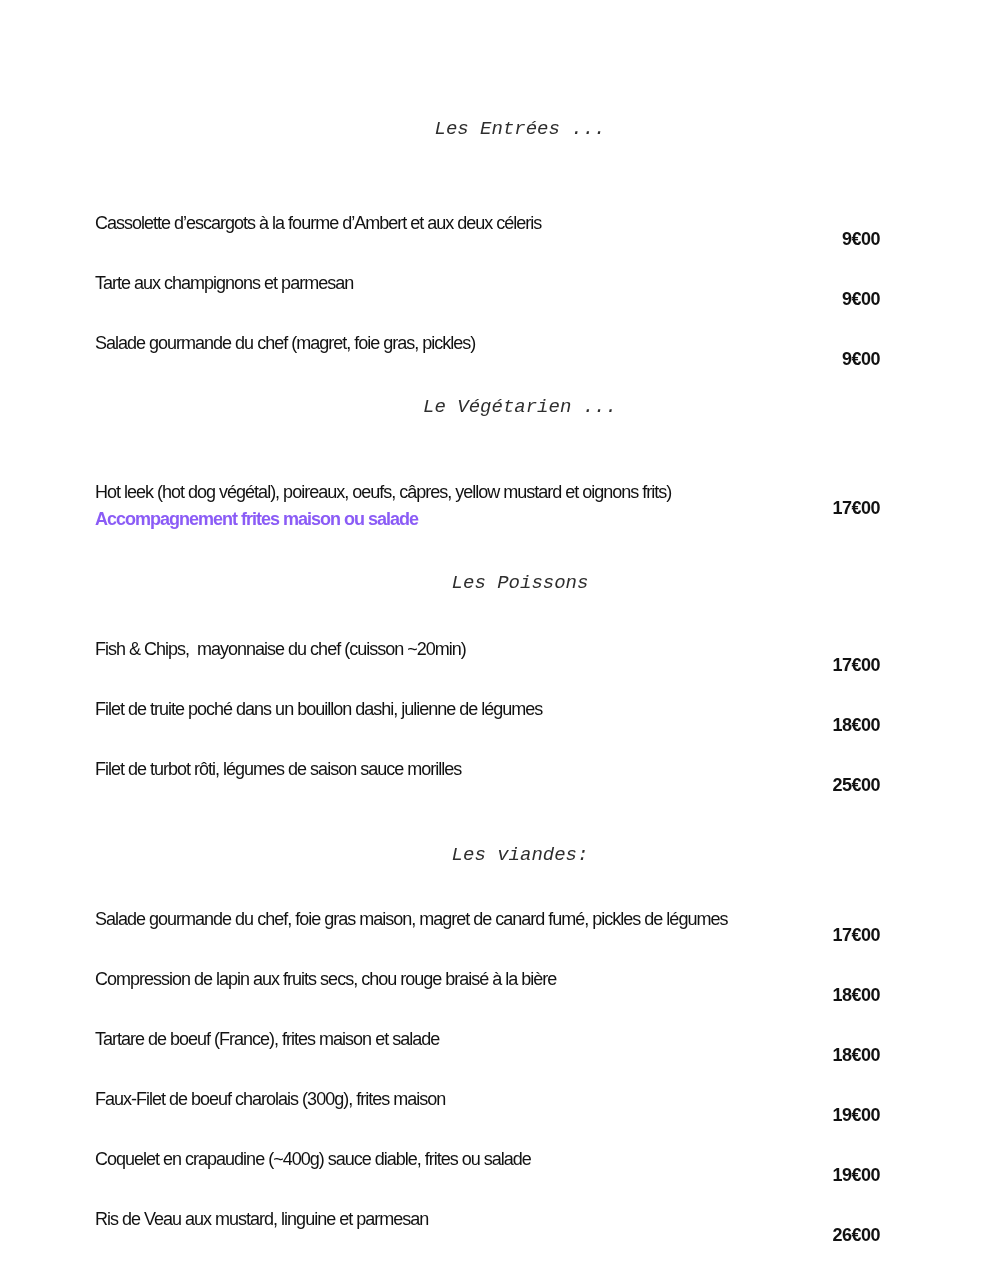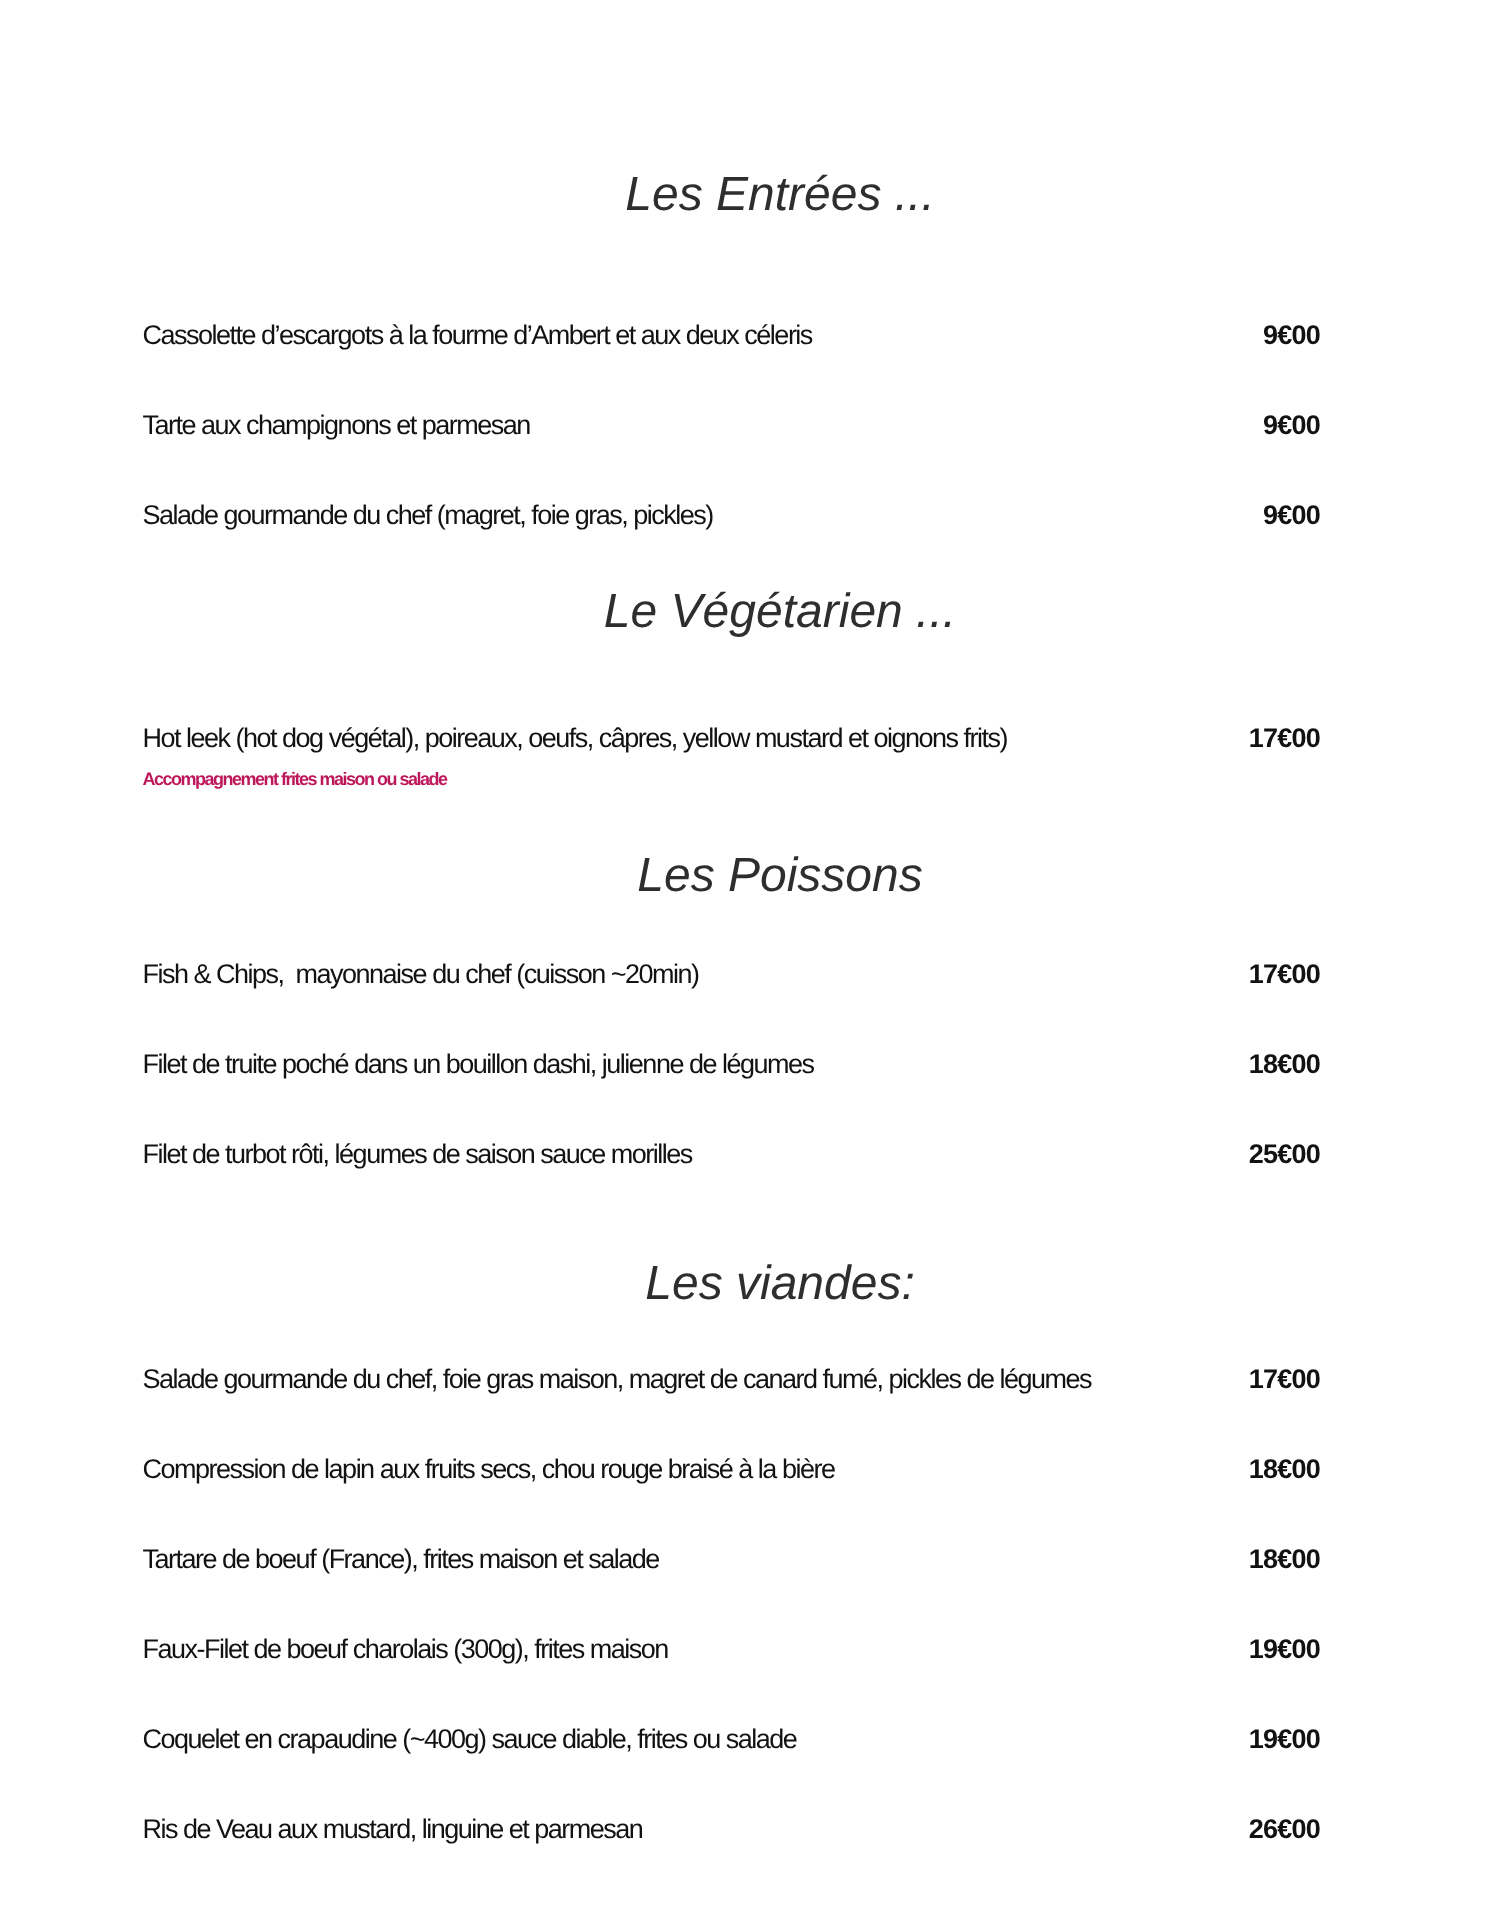--- a/index.html
+++ b/index.html
@@ -7,24 +7,24 @@
     position: relative;
     width: 1000px;
     min-height: 1284px;
     box-sizing: border-box;
     padding: 112px 120px 40px 95px;
     background: #ffffff;
     font-family: "Liberation Sans", sans-serif;
     color: #141414;
   }
   .stitle {
-    font-family: Liberation Sans, sans-serif;
+    font-family: Liberation Mono, monospace;
     font-style: italic;
     font-weight: 400;
-    font-size: 32px;
+    font-size: 19px;
     line-height: 34px;
     color: #2e2e2e;
     text-align: center;
     margin: 0 -120px 0 -95px; 
     padding-left: 40px;
   }
   .section { display: block; }
   .sec-1 .stitle { margin-bottom: 64px; }
   .sec-2 { margin-top: 29px; }
   .sec-2 .stitle { margin-bottom: 55px; }
@@ -43,28 +43,28 @@
     font-weight: 400;
     font-size: 18px;
     line-height: 27px;
     letter-spacing: -1px;
     color: #121212;
     white-space: pre-wrap;
   }
   .note {
     display: block;
     font-weight: 700;
-    font-size: 12px;
+    font-size: 18px;
     line-height: 27px;
     letter-spacing: -1px;
-    color: #be185d;
+    color: #8b5cf6;
   }
   .price {
     position: absolute;
-    top: 0;
+    top: 16px;
     right: 0;
     font-weight: 700;
     font-size: 18px;
     line-height: 27px;
     letter-spacing: -0.5px;
     color: #121212;
     white-space: nowrap;
   }
 </style>
 </head>

